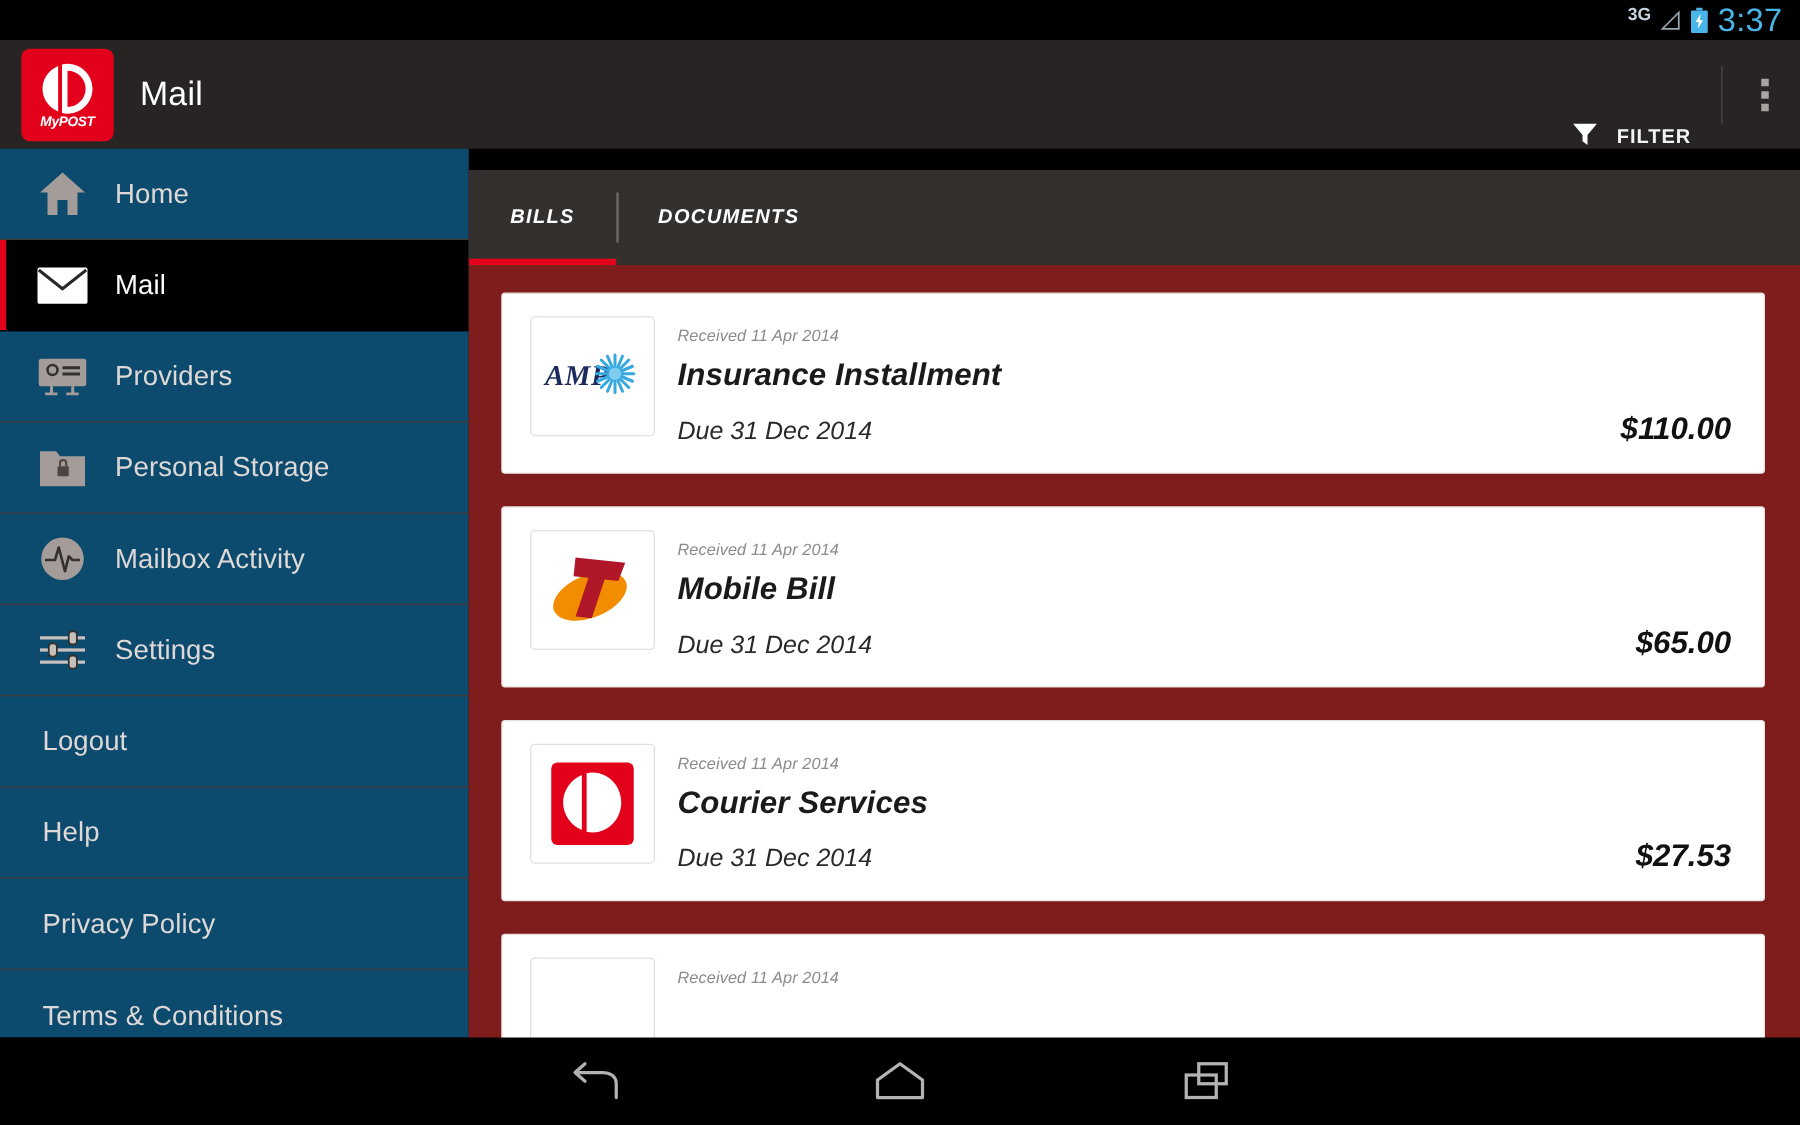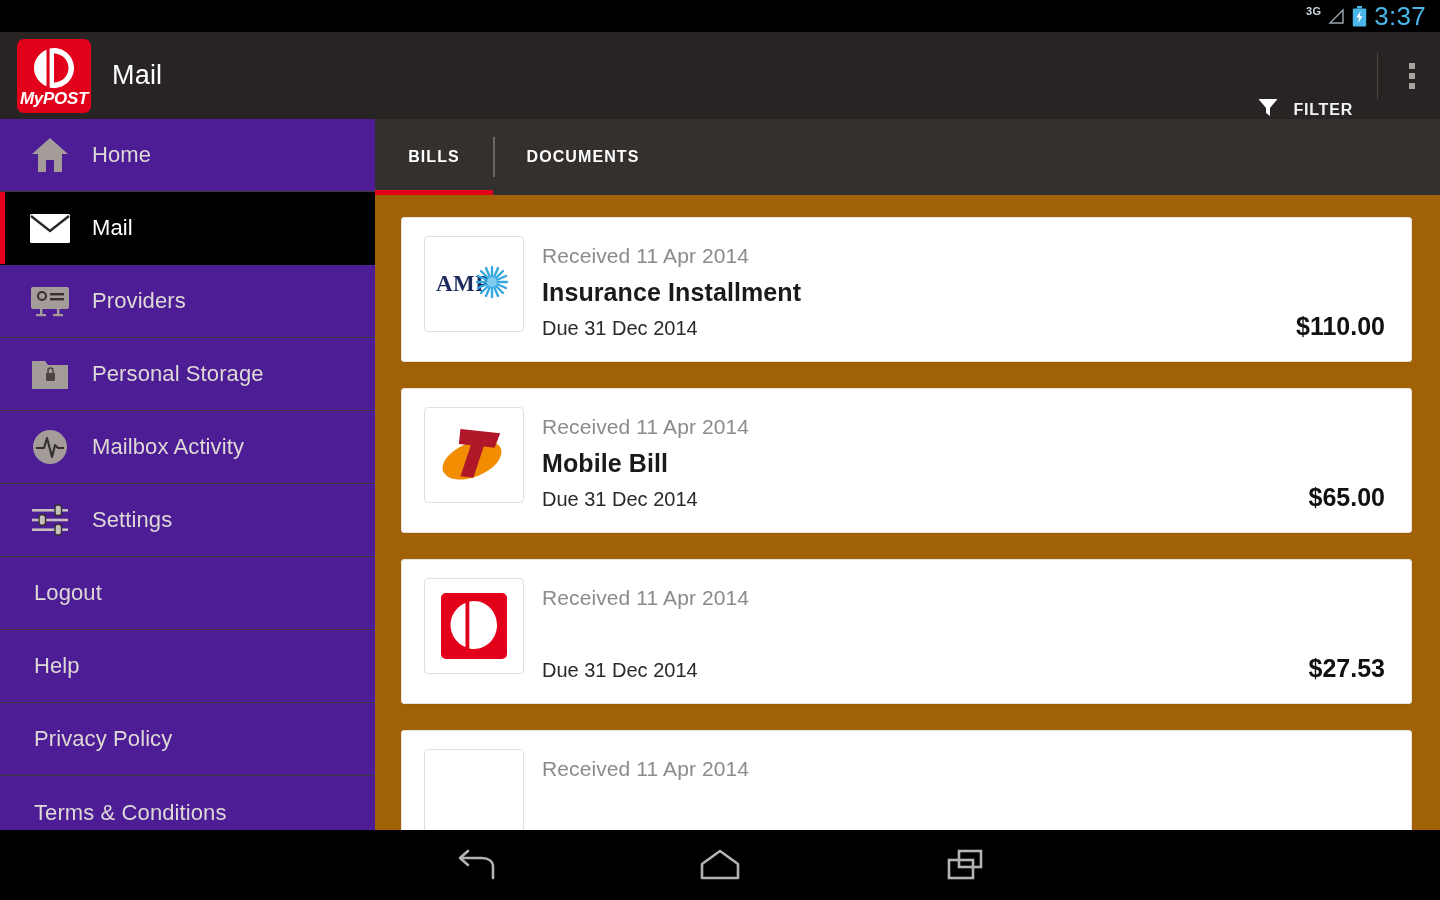--- a/index.html
+++ b/index.html
@@ -10,59 +10,59 @@
     overflow:hidden;
   }
   #app { position:relative; width:1440px; height:900px; background:#000; }
 
   
   .statusbar {
     position:absolute; top:0; left:0; width:1440px; height:32px;
     background:#000; display:flex; align-items:center;
     justify-content:flex-end; padding-right:14px; gap:7px;
   }
-  .sb-3g { color:#c9d6e0; font-size:11px; font-weight:bold; line-height:1;
+  .sb-3g { color:#c9d6e0; font-size:14px; font-weight:bold; line-height:1;
            position:relative; top:-5px; letter-spacing:.2px; }
   .sig-tri { width:17px; height:17px; position:relative; }
   .sig-tri svg { display:block; }
   .batt { width:15px; height:21px; position:relative; }
   .batt svg { display:block; }
   .sb-clock { color:#49b5e8; font-size:26px; line-height:1; letter-spacing:.3px; }
 
   
   .actionbar {
     position:absolute; top:32px; left:0; width:1440px; height:87px;
     background:#272423; display:flex; align-items:center;
   }
   .logo-box {
     width:74px; height:74px; margin-left:17px; border-radius:7px;
     background:#e2001a; position:relative; overflow:hidden;
     display:flex; flex-direction:column; align-items:center; justify-content:center;
   }
   .logo-p { width:46px; height:42px; position:relative; margin-top:2px; }
   .logo-p svg { display:block; }
-  .logo-word { font-size:17px; font-weight:bold; color:#fff; font-style:italic;
+  .logo-word { font-size:11px; font-weight:bold; color:#fff; font-style:italic;
                letter-spacing:-.3px; margin-top:1px; line-height:1; }
   .logo-word i { font-style:italic; font-weight:bold; }
   .ab-title { color:#fff; font-size:27px; margin-left:21px; letter-spacing:.2px; }
   .ab-right { margin-left:auto; display:flex; align-items:center; height:100%; }
   .filter-btn { display:flex; align-items:flex-end; gap:13px; padding:0 18px;
                 height:100%; cursor:default; }
   .funnel { width:24px; height:24px; }
   .funnel svg { display:block; }
   .filter-label { color:#f2f2f2; font-size:16px; font-weight:bold; letter-spacing:.8px; }
   .ab-divider { width:1px; height:46px; background:#4d4846; margin:0 6px; }
   .overflow { width:56px; height:100%; display:flex; flex-direction:column;
               align-items:center; justify-content:center; gap:4px; }
   .overflow span { display:block; width:6px; height:6px; background:#a8a4a2; }
 
   
   .sidebar {
     position:absolute; top:119px; left:0; width:375px; height:711px;
-    background:#4c1d95; overflow:hidden;
+    background:#0c4a6e; overflow:hidden;
   }
   .nav-item {
     position:relative; display:flex; align-items:center;
     height:73px; padding-left:26px; border-bottom:1px solid #3f3a38;
   }
   .nav-item.with-icon { padding-left:26px; }
   .nav-item.no-icon { padding-left:34px; }
   .nav-item.selected { background:#000; border-bottom:1px solid #000; }
   .nav-item.selected::before {
     content:""; position:absolute; left:0; top:0; bottom:0;
@@ -71,22 +71,22 @@
   .nav-icon { width:47px; height:44px; display:flex; align-items:center;
               justify-content:center; flex:none; }
   .nav-icon svg { display:block; }
   .nav-label { color:#ded9d6; font-size:22px; margin-left:19px; letter-spacing:.1px; }
   .nav-item.selected .nav-label { color:#fff; }
   .nav-item.no-icon .nav-label { margin-left:0; }
   .nav-item.noborder { border-bottom:none; }
 
   
   .content {
-    position:absolute; top:119px; left:375px; width:1065px; height:711px;
-    background:#a16207; overflow:hidden;
+    position:absolute; top:136px; left:375px; width:1065px; height:711px;
+    background:#7f1d1d; overflow:hidden;font-style:italic;
   }
   .tabsbar {
     height:76px; background:#34302e; display:flex; align-items:center;
     padding-left:0; position:relative;
   }
   .tab { position:relative; height:76px; display:flex; align-items:center;
          justify-content:center; }
   .tab-label { color:#fff; font-size:16px; font-weight:bold; letter-spacing:1.1px; }
   .tab.t-bills { width:118px; }
   .tab.t-docs { width:176px; }
@@ -103,21 +103,21 @@
     box-shadow:0 1px 1px rgba(0,0,0,.04);
   }
   .card-top { display:flex; align-items:flex-start; }
   .thumb {
     width:100px; height:96px; border:1px solid #e3dfda; border-radius:4px;
     background:#fff; flex:none; display:flex; align-items:center;
     justify-content:center; overflow:hidden;
   }
   .thumb svg { display:block; }
   .card-txt { margin-left:18px; padding-top:8px; }
-  .recv { color:#8d8a87; font-size:21px; letter-spacing:.1px; }
+  .recv { color:#8d8a87; font-size:13px; letter-spacing:.1px; }
   .biller { color:#1c1a19; font-size:25px; font-weight:bold; margin-top:10px;
             letter-spacing:.1px; }
   .card-bot { display:flex; align-items:baseline; margin-top:-20px; padding-left:118px; }
   .due { color:#2b2928; font-size:20px; }
   .amt { margin-left:auto; color:#111; font-size:25px; font-weight:bold; }
 
   
   .navbar {
     position:absolute; left:0; bottom:0; width:1440px; height:70px;
     background:#000; display:flex; align-items:center; justify-content:center;
@@ -333,20 +333,21 @@
       <div class="card">
         <div class="card-top">
           <div class="thumb">
             <svg width="70" height="70" viewBox="0 0 70 70">
               <rect x="2" y="2" width="66" height="66" rx="5" fill="#e2001a"></rect>
               <path d="M35 10 C48 10 58 21 58 34 C58 47 48 58 35 58 C33.4 58 31.8 57.8 30.3 57.4 L30.3 10.6 C31.8 10.2 33.4 10 35 10 Z M26.5 12 L26.5 56 C17.6 52.3 11.5 43.8 11.5 34 C11.5 24.2 17.6 15.7 26.5 12 Z" fill="#ffffff"></path>
             </svg>
           </div>
           <div class="card-txt">
             <div class="recv">Received 11 Apr 2014</div>
+            <div class="biller">Courier Services</div>
           </div>
         </div>
         <div class="card-bot">
           <span class="due">Due 31 Dec 2014</span>
           <span class="amt">$27.53</span>
         </div>
       </div>
 
       <div class="card">
         <div class="card-top">

